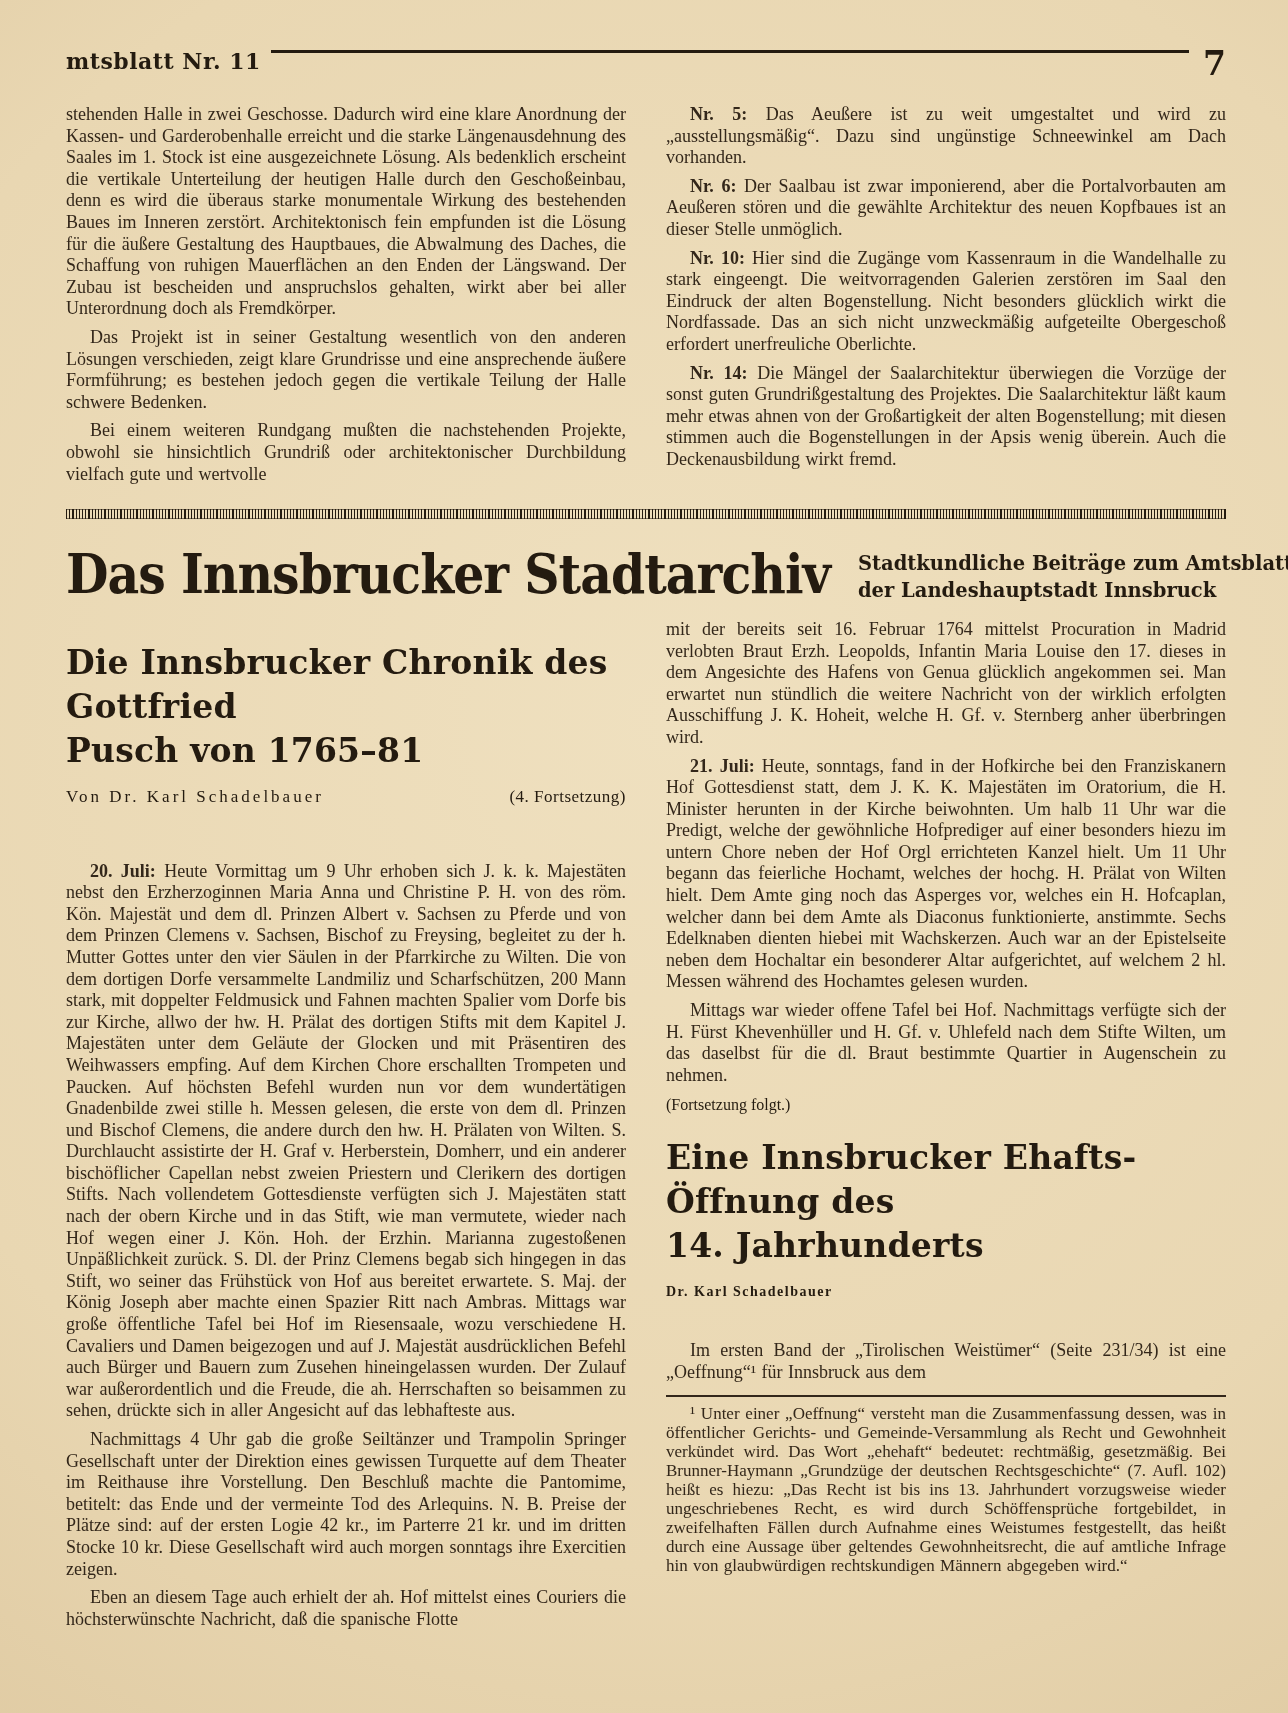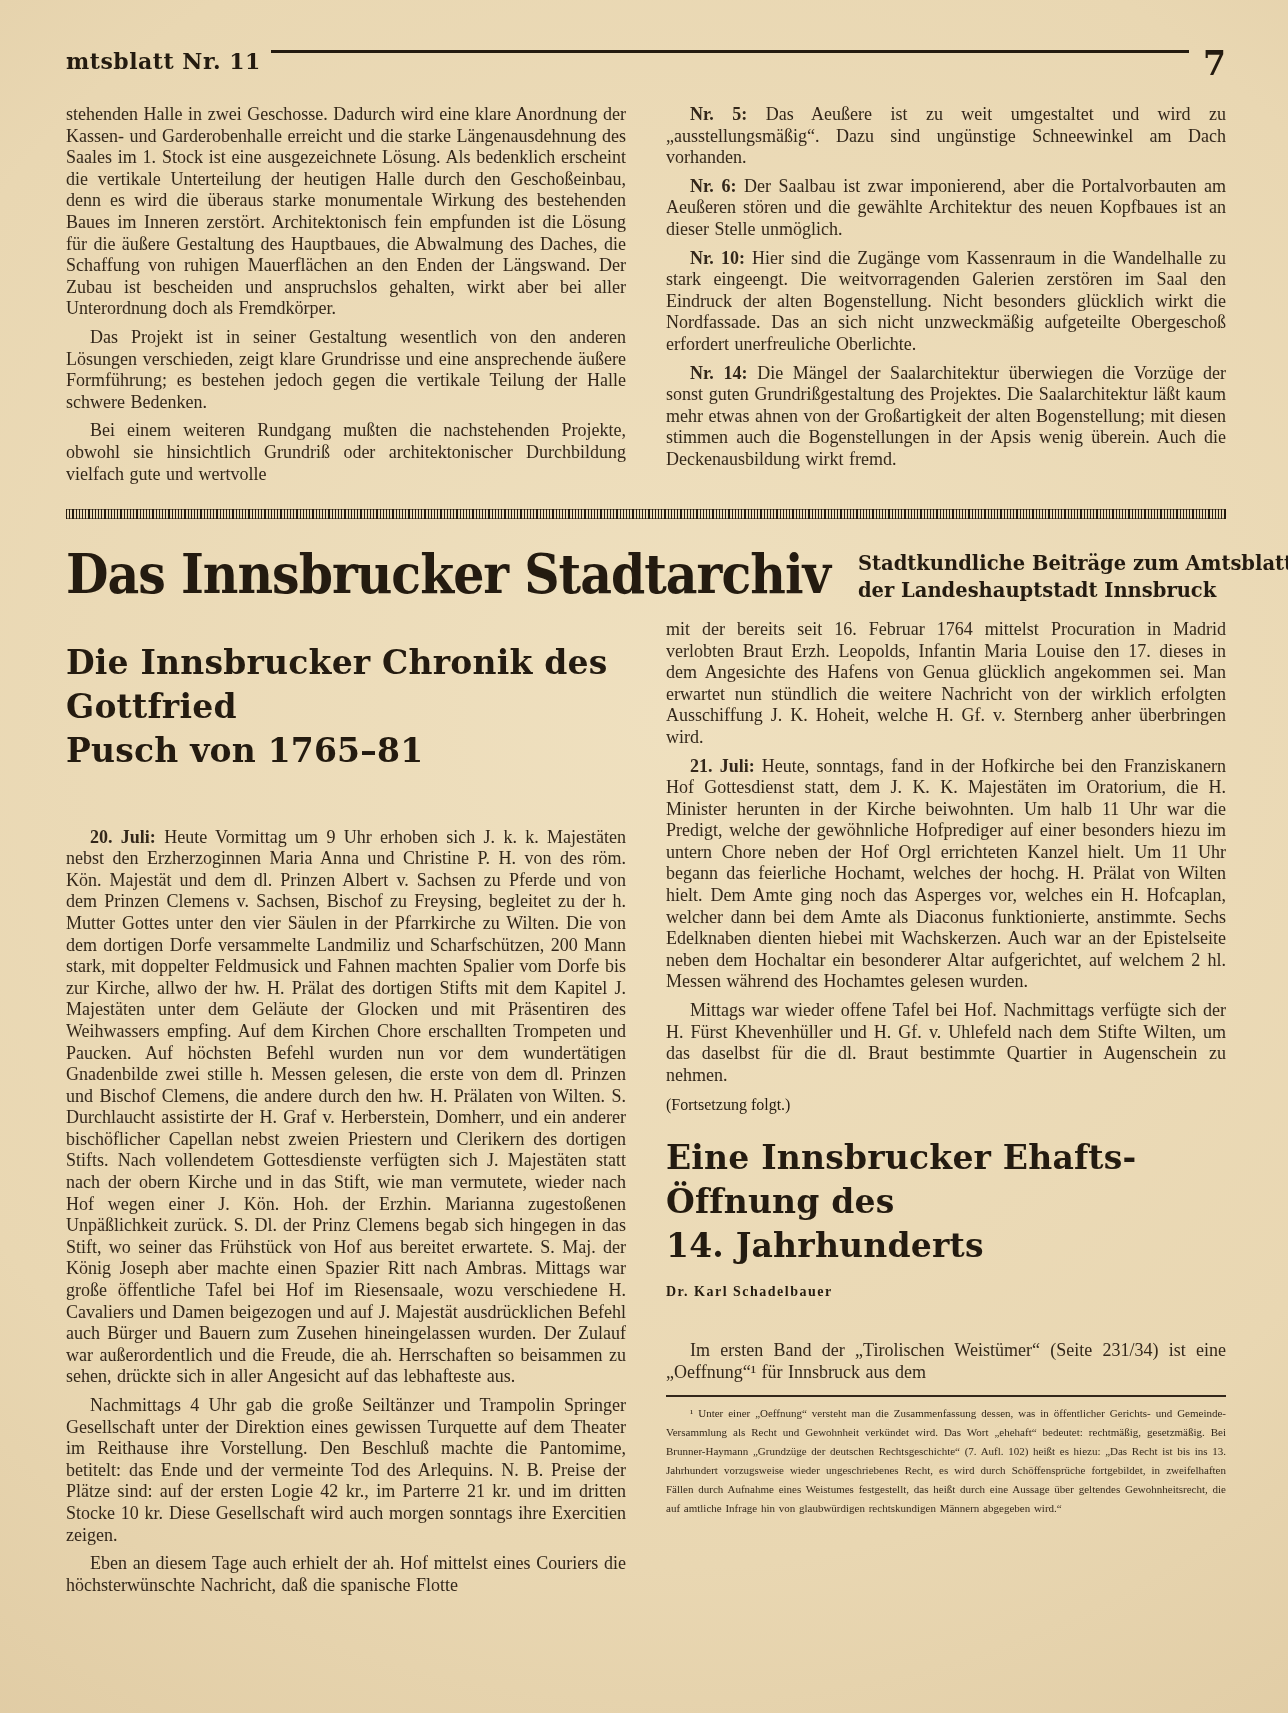--- a/index.html
+++ b/index.html
@@ -104,21 +104,21 @@
   }
   .article2-title{}
   .byline-simple{margin-top:16px;font-size:14px;letter-spacing:1.5px;font-weight:bold;}
   .article2-body{margin-top:40px;}
   .footnote{
     margin-top:12px;
     border-top:2px solid var(--ink-soft);
     padding-top:7px;
   }
   .footnote .para{
-    font-size:11px;line-height:19px;
+    font-size:17px;line-height:19px;
     margin-bottom:0;
   }
 </style>
 </head>
 <body>
 
 <div class="page">
 
   <div class="header-row">
     <span class="header-masthead">mtsblatt Nr. 11</span>
@@ -150,20 +150,24 @@
     </div>
   </div>
 
   <div class="cols main-cols">
 
     <div>
       <h2 class="article-title">
         <span>Die Innsbrucker Chronik des Gottfried</span><br>
         <span>Pusch von 1765–81</span>
       </h2>
+      <div class="byline-row">
+        <span class="byline-author">Von Dr. Karl Schadelbauer</span>
+        <span class="byline-note">(4. Fortsetzung)</span>
+      </div>
       <div class="chronik-body">
         <p class="para indent"><b class="lead">20. Juli:</b><span> Heute Vormittag um 9 Uhr erhoben sich J. k. k. Majestäten nebst den Erzherzoginnen Maria Anna und Christine P. H. von des röm. Kön. Majestät und dem dl. Prinzen Albert v. Sachsen zu Pferde und von dem Prinzen Clemens v. Sachsen, Bischof zu Freysing, begleitet zu der h. Mutter Gottes unter den vier Säulen in der Pfarrkirche zu Wilten. Die von dem dortigen Dorfe versammelte Landmiliz und Scharfschützen, 200 Mann stark, mit doppelter Feldmusick und Fahnen machten Spalier vom Dorfe bis zur Kirche, allwo der hw. H. Prälat des dortigen Stifts mit dem Kapitel J. Majestäten unter dem Geläute der Glocken und mit Präsentiren des Weihwassers empfing. Auf dem Kirchen Chore erschallten Trompeten und Paucken. Auf höchsten Befehl wurden nun vor dem wundertätigen Gnadenbilde zwei stille h. Messen gelesen, die erste von dem dl. Prinzen und Bischof Clemens, die andere durch den hw. H. Prälaten von Wilten. S. Durchlaucht assistirte der H. Graf v. Herberstein, Domherr, und ein anderer bischöflicher Capellan nebst zweien Priestern und Clerikern des dortigen Stifts. Nach vollendetem Gottesdienste verfügten sich J. Majestäten statt nach der obern Kirche und in das Stift, wie man vermutete, wieder nach Hof wegen einer J. Kön. Hoh. der Erzhin. Marianna zugestoßenen Unpäßlichkeit zurück. S. Dl. der Prinz Clemens begab sich hingegen in das Stift, wo seiner das Frühstück von Hof aus bereitet erwartete. S. Maj. der König Joseph aber machte einen Spazier Ritt nach Ambras. Mittags war große öffentliche Tafel bei Hof im Riesensaale, wozu verschiedene H. Cavaliers und Damen beigezogen und auf J. Majestät ausdrücklichen Befehl auch Bürger und Bauern zum Zusehen hineingelassen wurden. Der Zulauf war außerordentlich und die Freude, die ah. Herrschaften so beisammen zu sehen, drückte sich in aller Angesicht auf das lebhafteste aus.</span></p>
         <p class="para indent"><b class="lead"></b><span>Nachmittags 4 Uhr gab die große Seiltänzer und Trampolin Springer Gesellschaft unter der Direktion eines gewissen Turquette auf dem Theater im Reithause ihre Vorstellung. Den Beschluß machte die Pantomime, betitelt: das Ende und der vermeinte Tod des Arlequins. N. B. Preise der Plätze sind: auf der ersten Logie 42 kr., im Parterre 21 kr. und im dritten Stocke 10 kr. Diese Gesellschaft wird auch morgen sonntags ihre Exercitien zeigen.</span></p>
         <p class="para indent"><b class="lead"></b><span>Eben an diesem Tage auch erhielt der ah. Hof mittelst eines Couriers die höchsterwünschte Nachricht, daß die spanische Flotte</span></p>
       </div>
     </div>
 
     <div>
       <div>
         <p class="para"><b class="lead"></b><span>mit der bereits seit 16. Februar 1764 mittelst Procuration in Madrid verlobten Braut Erzh. Leopolds, Infantin Maria Louise den 17. dieses in dem Angesichte des Hafens von Genua glücklich angekommen sei. Man erwartet nun stündlich die weitere Nachricht von der wirklich erfolgten Ausschiffung J. K. Hoheit, welche H. Gf. v. Sternberg anher überbringen wird.</span></p>

